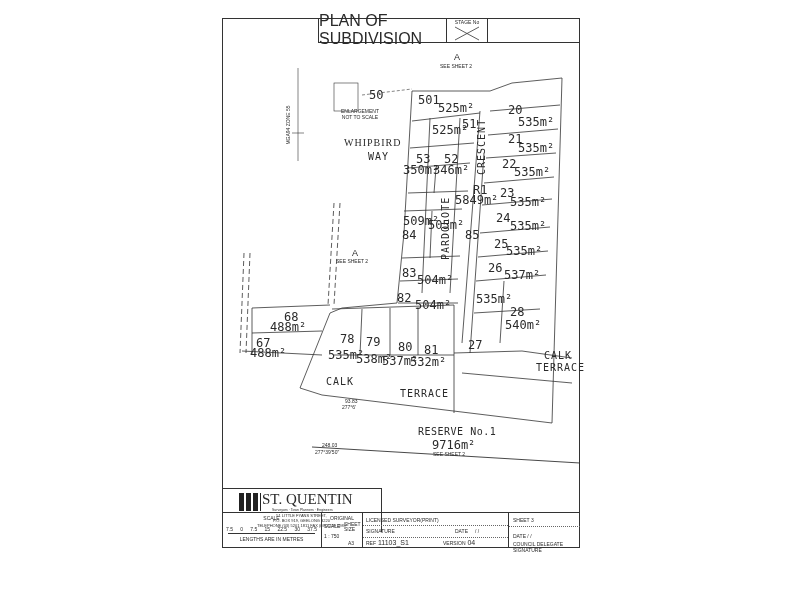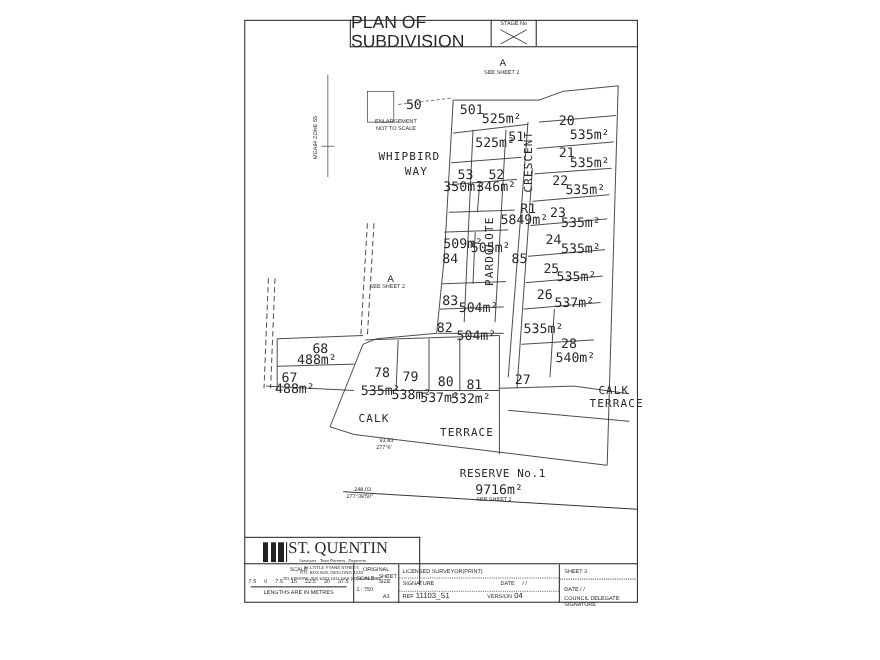--- a/index.html
+++ b/index.html
@@ -109,21 +109,21 @@
   <line x1="140" y1="52" x2="190" y2="46" stroke-dasharray="3,2" stroke-width="0.6"></line>
 
   <line x1="90" y1="404" x2="358" y2="420" stroke-width="0.9"></line>
 </svg>
 
 <div class="t small" style="left:454px;top:52px;font-size:9px;">A</div>
 <div class="t small" style="left:440px;top:63px;">SEE SHEET 2</div>
 <div class="t note" style="left:338px;top:108px;width:44px;white-space:normal;">ENLARGEMENT NOT TO SCALE</div>
 <div class="t small" style="left:268px;top:122px;transform:rotate(-90deg);">MGA94 ZONE 55</div>
 
-<div class="t road" style="left:344px;top:137px;">WHIPBIRD</div>
+<div class="t road" style="left:344px;top:137px;font-family:Liberation Serif, serif;">WHIPBIRD</div>
 <div class="t road" style="left:368px;top:151px;">WAY</div>
 <div class="t road" style="left:440px;top:260px;transform:rotate(-90deg);transform-origin:left top;">PARDOLOTE</div>
 <div class="t road" style="left:476px;top:175px;transform:rotate(-90deg);transform-origin:left top;">CRESCENT</div>
 <div class="t road" style="left:326px;top:376px;">CALK</div>
 <div class="t road" style="left:400px;top:388px;">TERRACE</div>
 <div class="t road" style="left:544px;top:350px;">CALK</div>
 <div class="t road" style="left:536px;top:362px;">TERRACE</div>
 
 <div class="t lot" style="left:473px;top:183px;">R1</div>
 <div class="t area" style="left:455px;top:193px;">5849m²</div>

